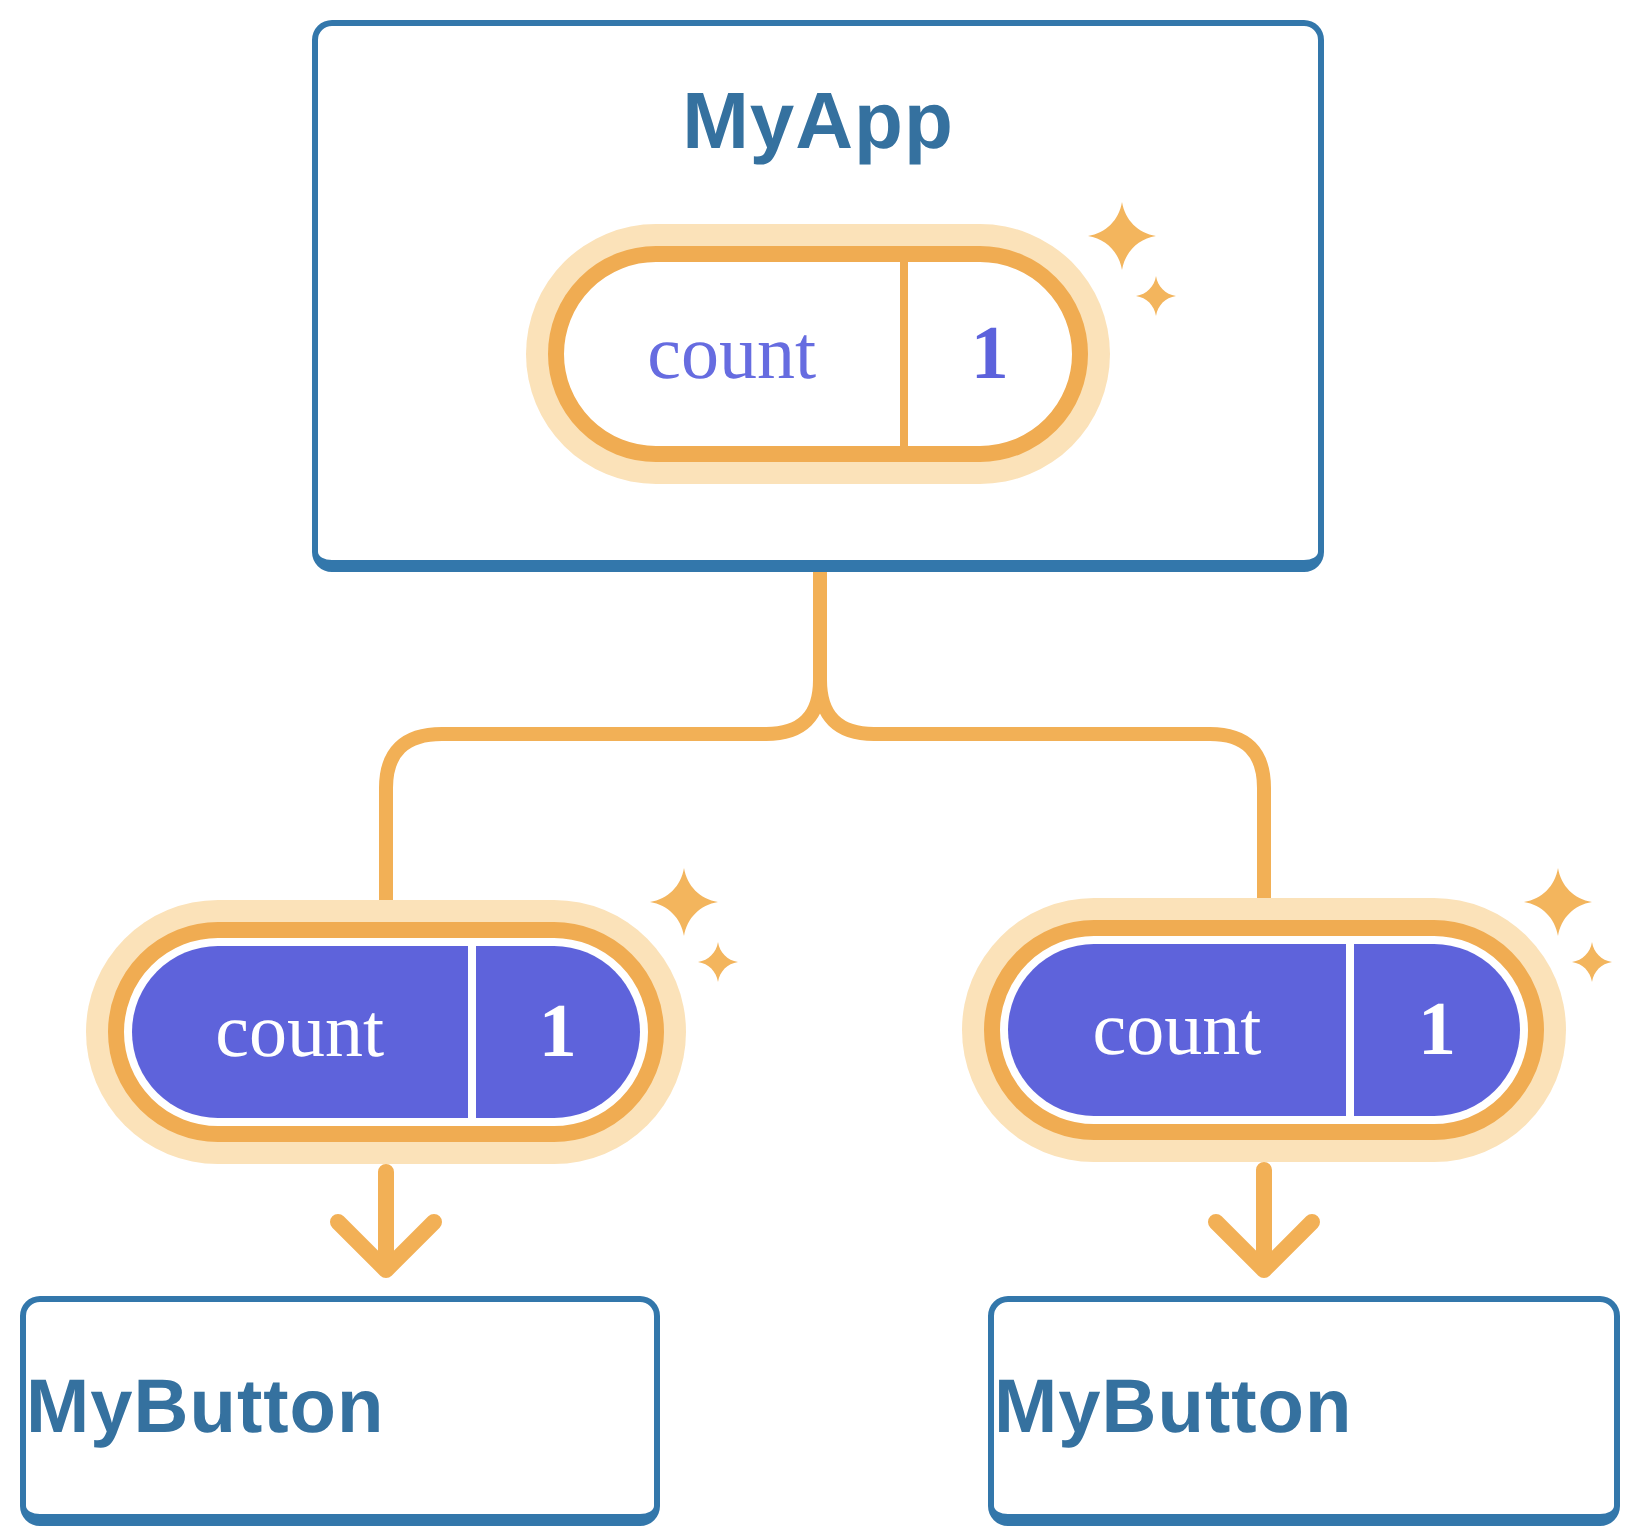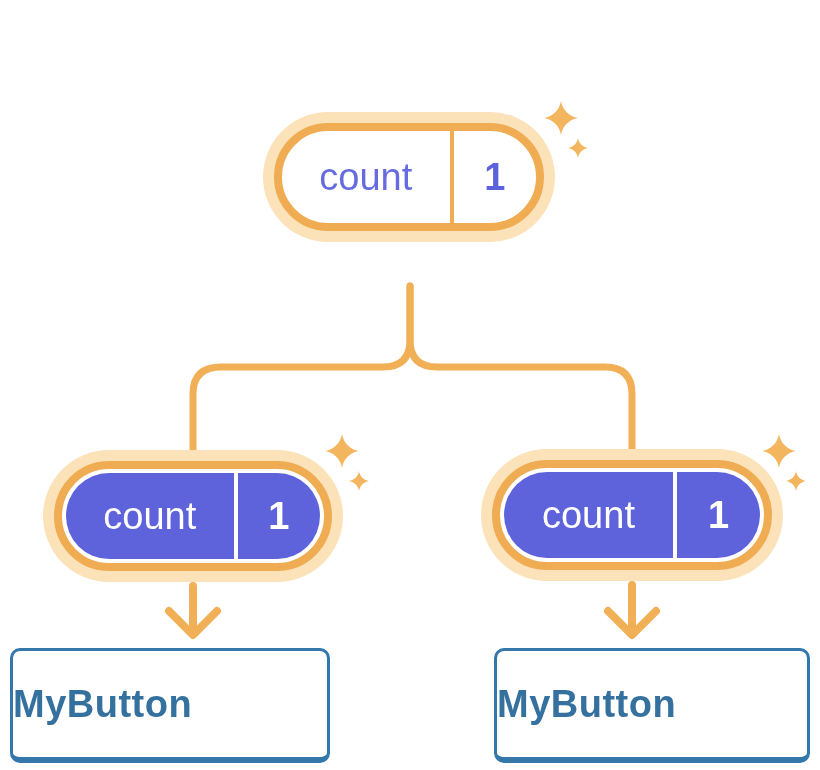--- a/index.html
+++ b/index.html
@@ -47,20 +47,21 @@
     z-index: 2;
   }
   .pill-ring {
     height: 100%;
     border: 8px solid #F0AC52;
     background: #ffffff;
     border-radius: 999px;
     box-sizing: border-box;
     display: flex;
     overflow: hidden;
+    font-family: Liberation Serif, serif;
   }
   .pill.purple .pill-ring { padding: 4px; }
   .pill-fill {
     flex: 1;
     display: flex;
     border-radius: 999px;
     overflow: hidden;
   }
   .pill.purple .pill-fill { background: #5E63DB; }
   .pill-name {
@@ -98,20 +99,23 @@
     <g fill="none" stroke="#F2B056" stroke-width="7" stroke-linecap="round" stroke-linejoin="round">
       <path d="M410 286 L410 340 Q410 367 383 367 L221 367 Q193 367 193 394 L193 452"></path>
       <path d="M410 286 L410 340 Q410 367 437 367 L605 367 Q632 367 632 394 L632 451"></path>
     </g>
     <g fill="none" stroke="#F2B056" stroke-width="8" stroke-linecap="round" stroke-linejoin="round">
       <path d="M193 586 L193 630 M169 611 L193 635 L217 611"></path>
       <path d="M632 585 L632 630 M608 611 L632 635 L656 611"></path>
     </g>
   </svg>
 
+  <div class="card root" style="left:156px; top:10px; width:506px; height:276px;">
+    <div class="card-title">MyApp</div>
+  </div>
 
   <div class="pill light" style="left:263px; top:112px; width:292px; height:130px;">
     <div class="pill-ring">
       <div class="pill-fill">
         <div class="pill-name">count</div>
         <div class="pill-divider"></div>
         <div class="pill-value">1</div>
       </div>
     </div>
   </div>

